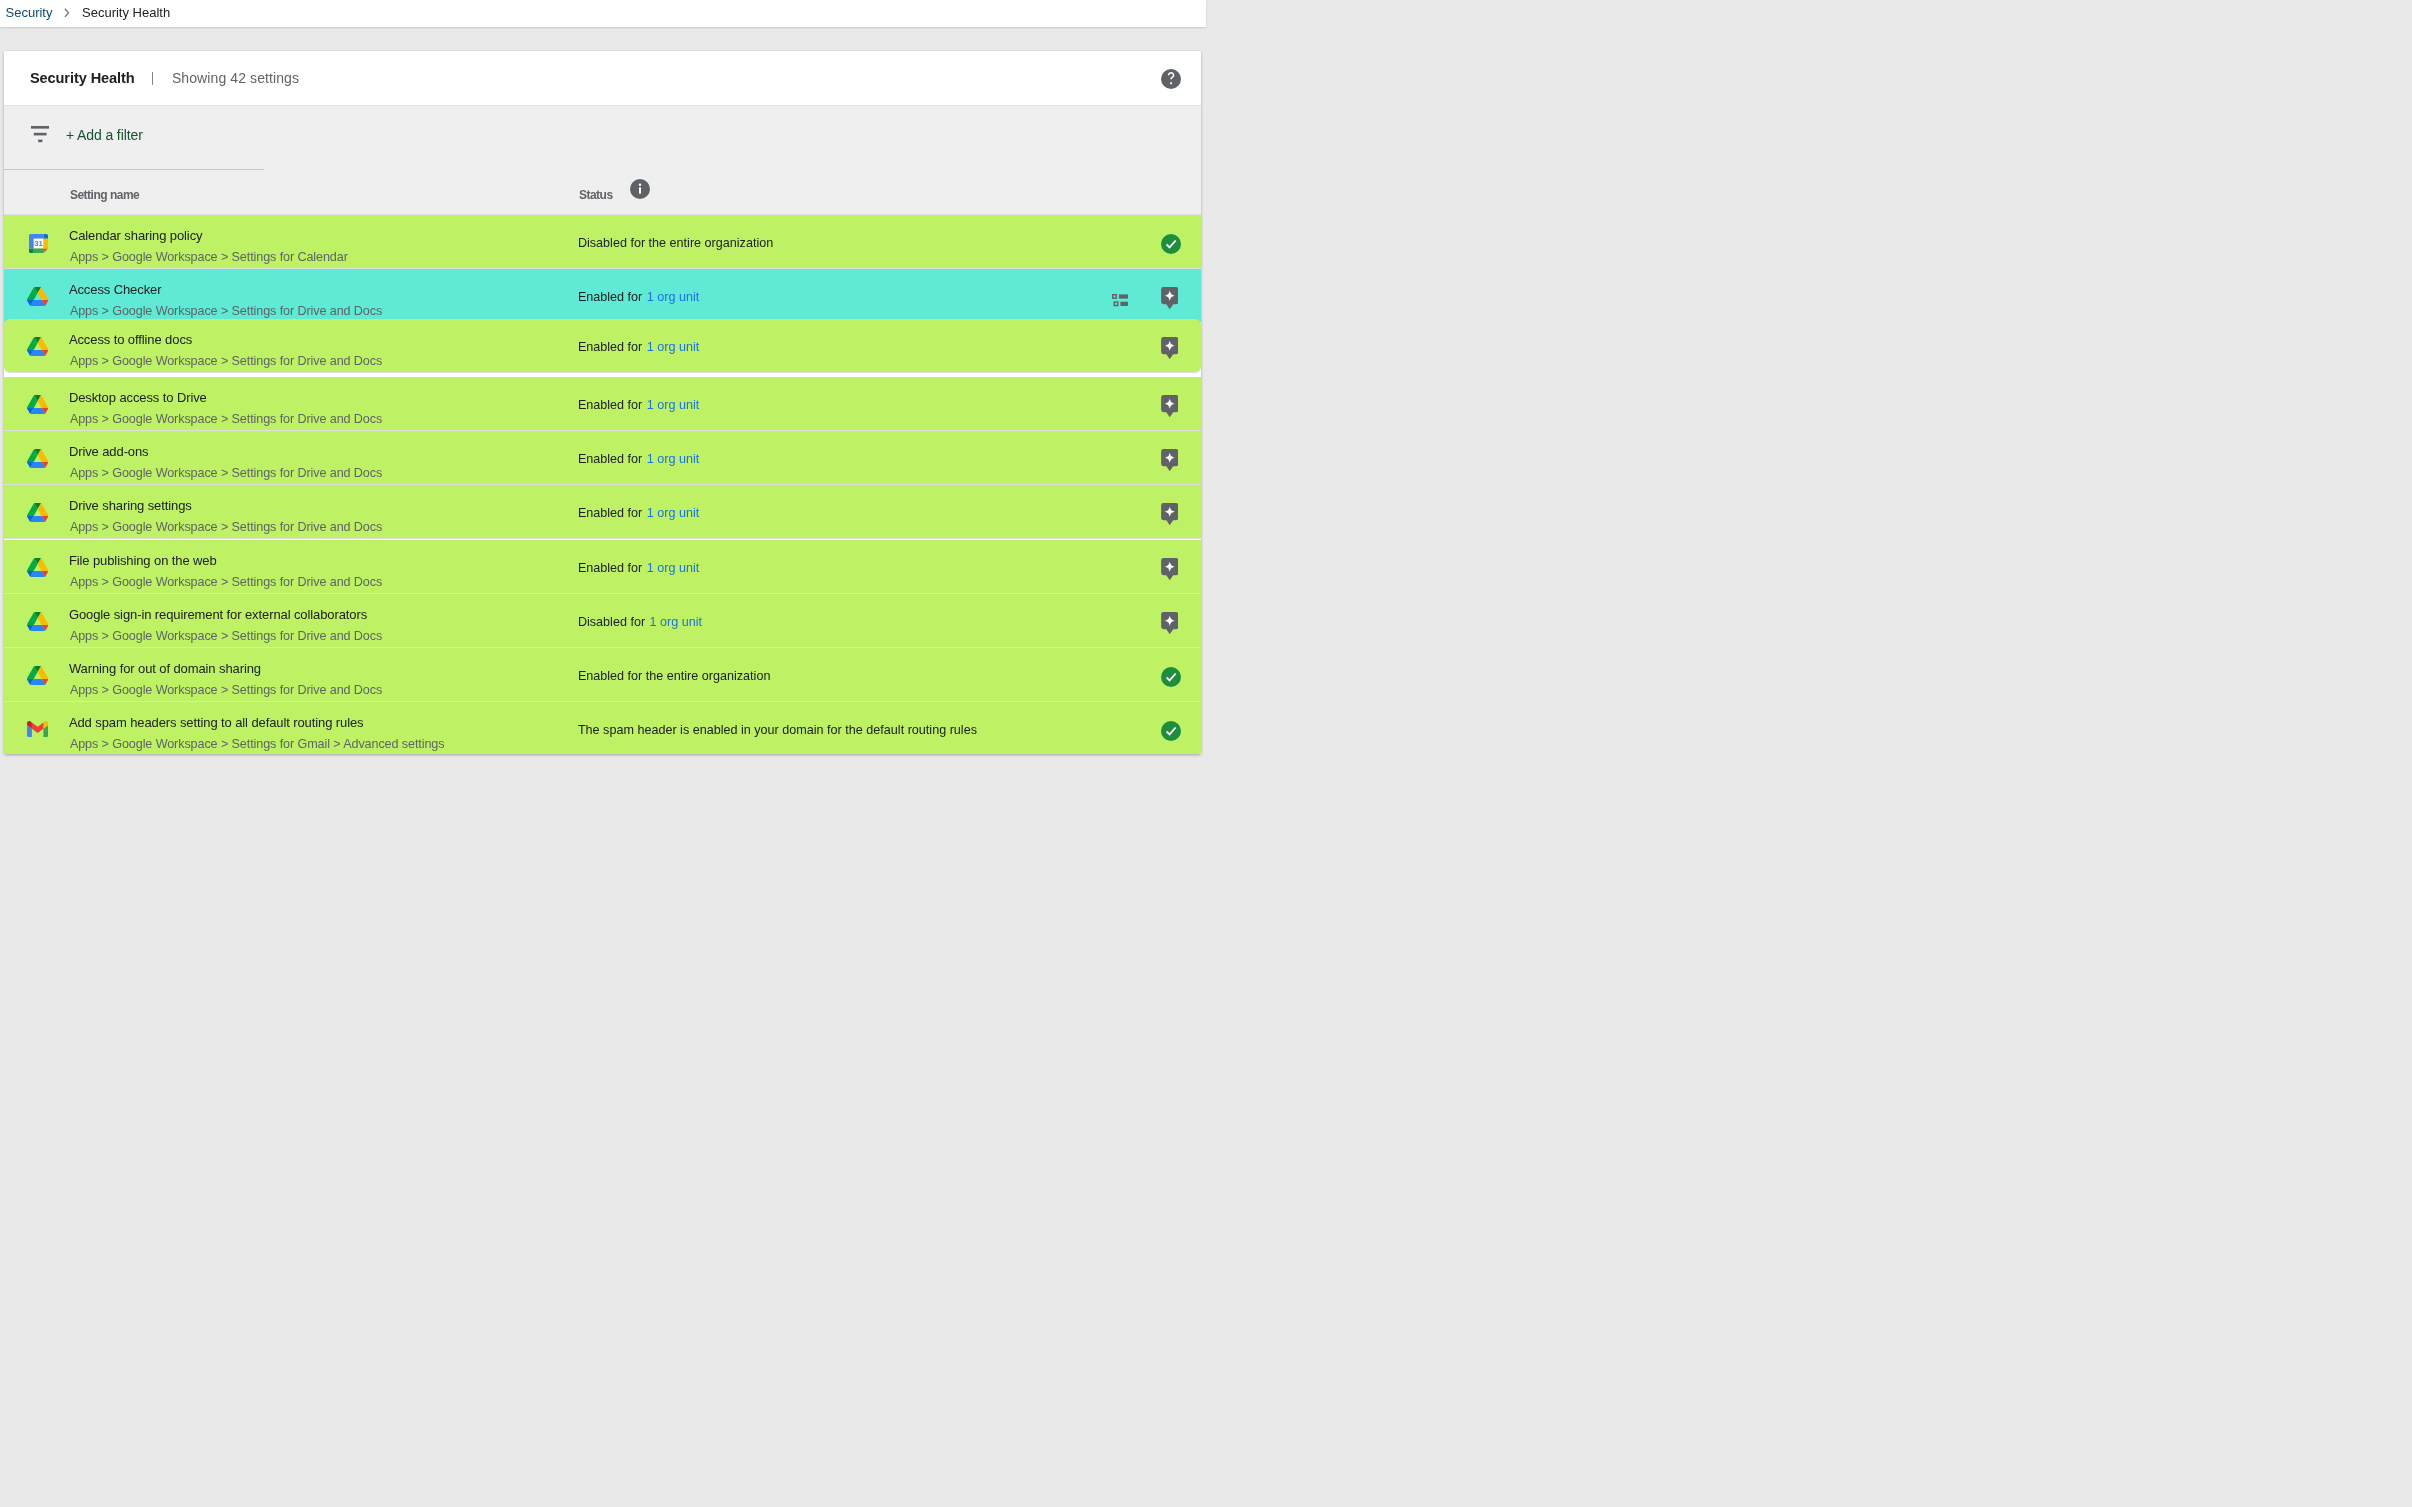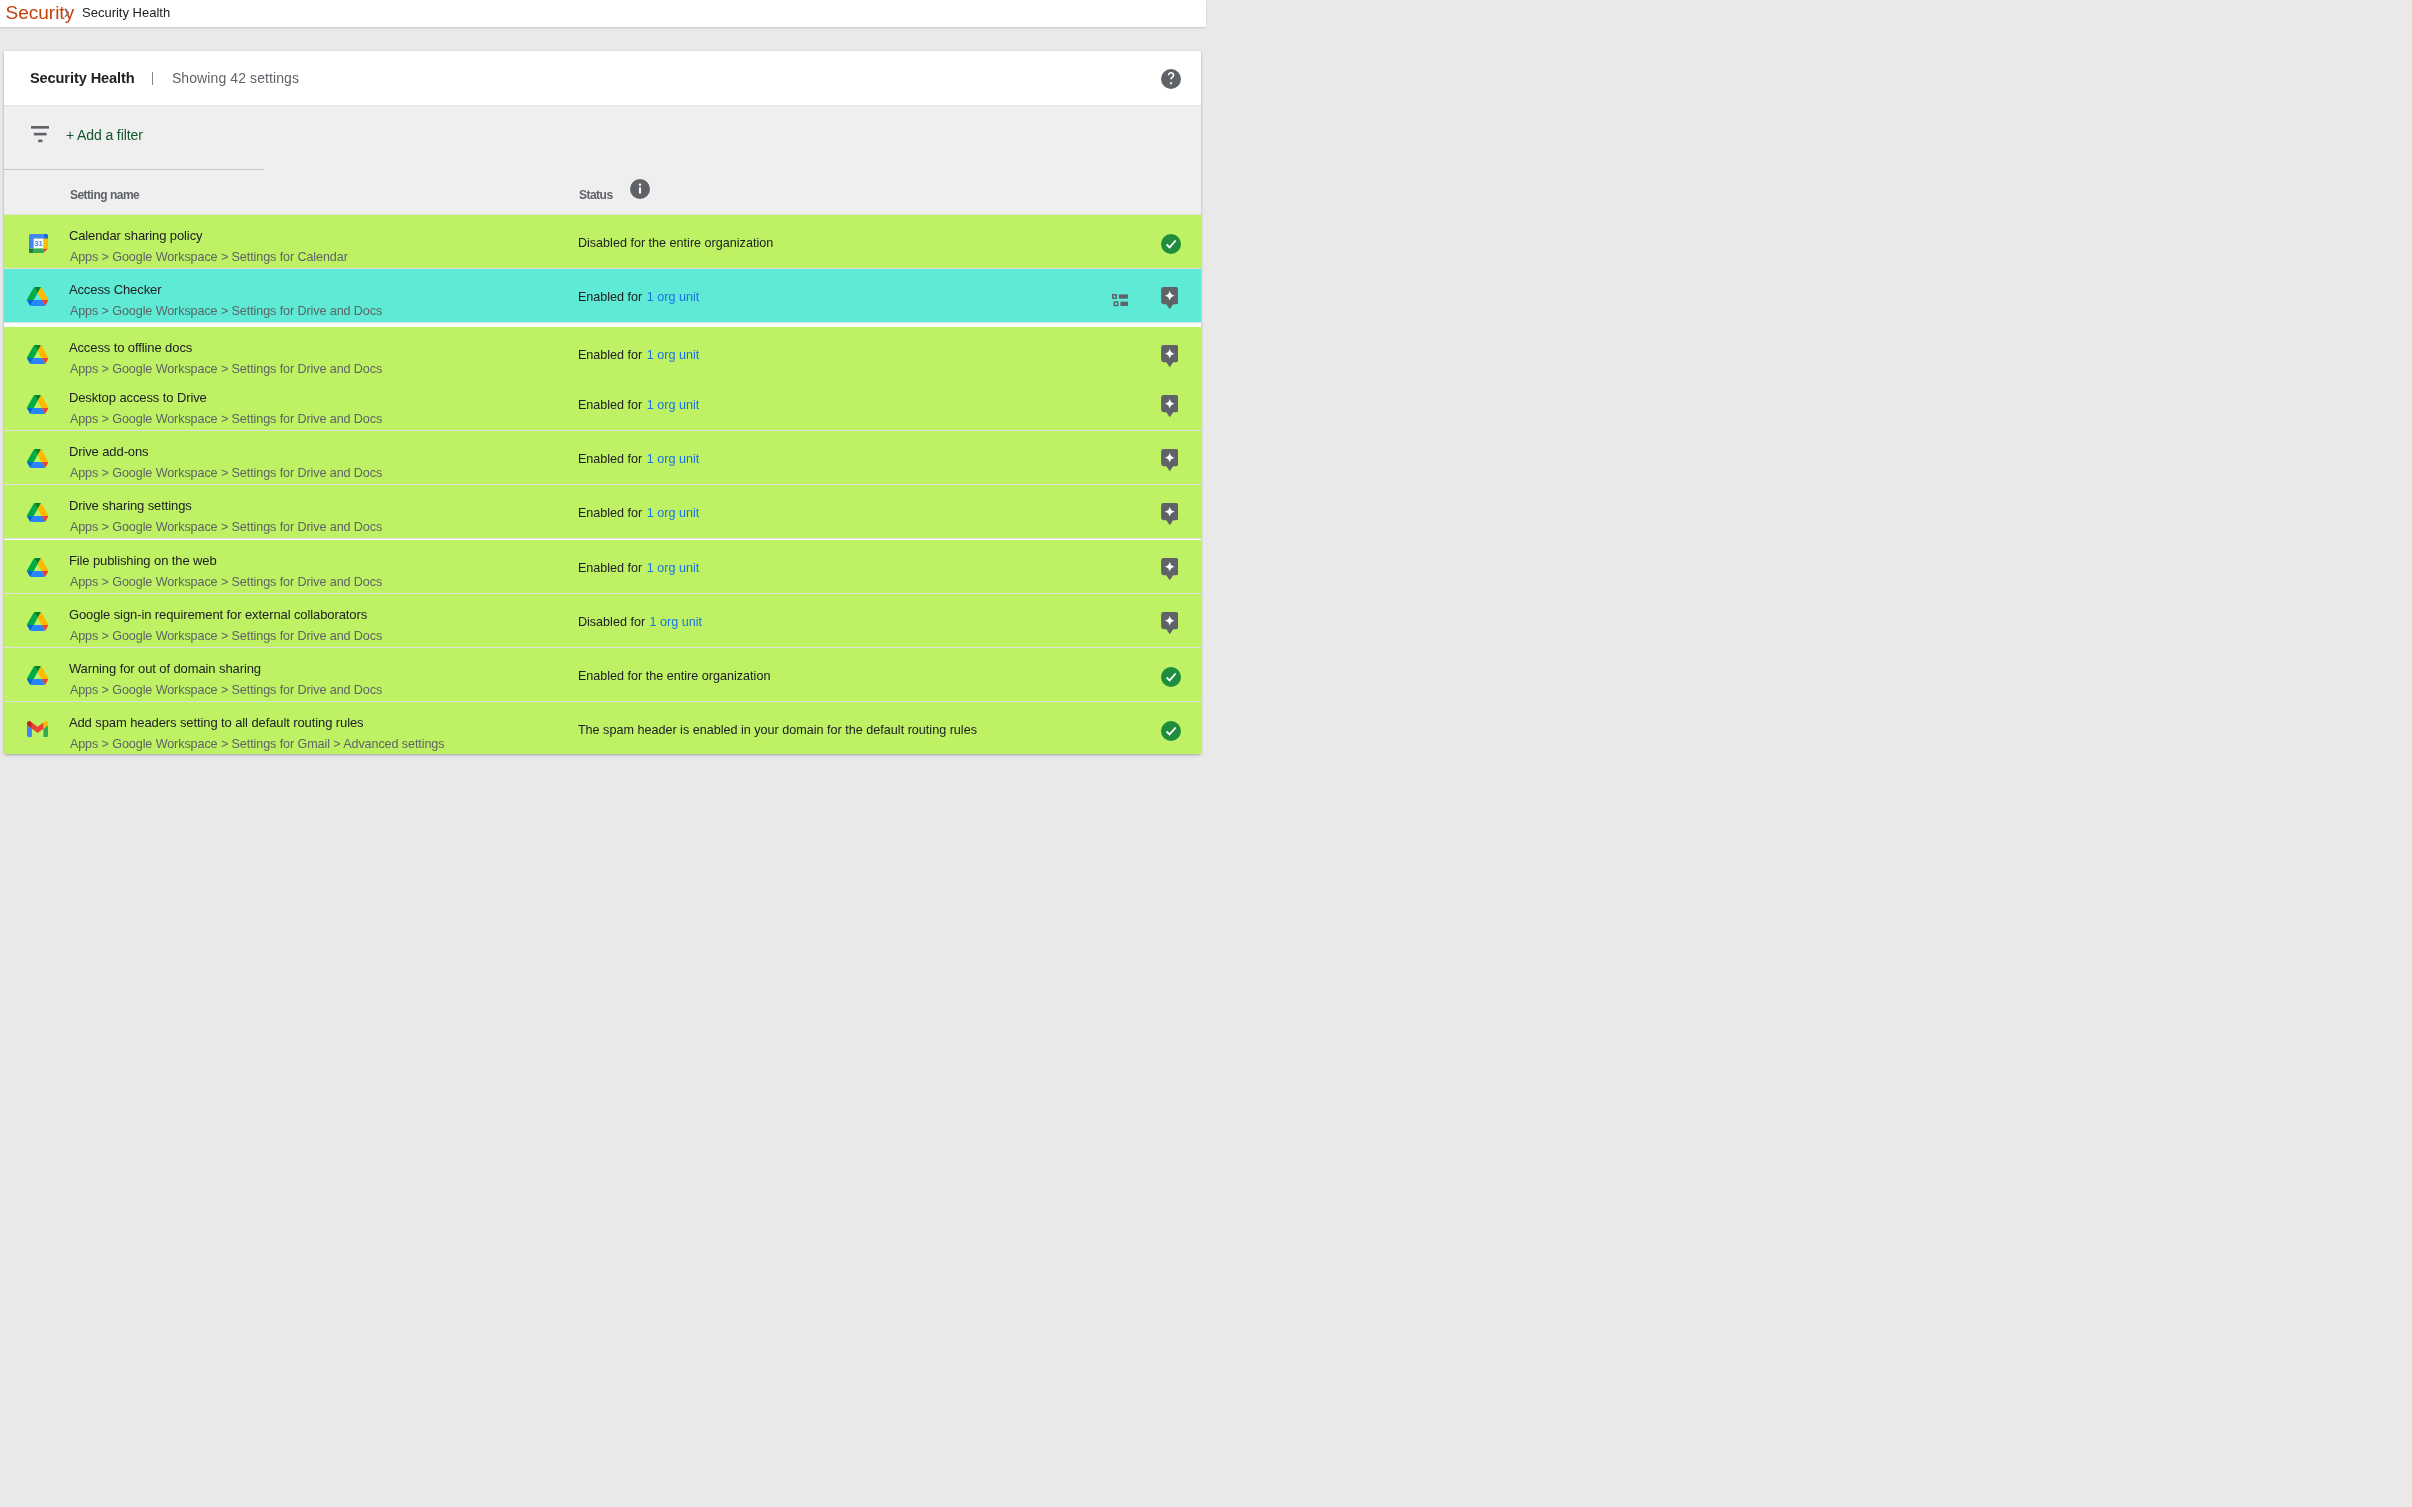--- a/index.html
+++ b/index.html
@@ -1,16 +1,16 @@
 <!DOCTYPE html>
 <html><head><meta charset="utf-8"><style>
 *{margin:0;padding:0;box-sizing:border-box}
 html,body{width:1206px;height:754px;overflow:hidden;background:#e9e9e9;font-family:"Liberation Sans",sans-serif;}
 #top{position:absolute;left:0;top:0;width:1206px;height:27px;background:#fff;box-shadow:0 1px 1.9px rgba(0,0,0,.14);z-index:5}
-#top .b1{position:absolute;left:5.5px;top:3.9px;font-size:19px;line-height:18.4px;color:#c2410c;}
+#top .b1{position:absolute;left:5.5px;top:3.9px;font-size:13px;line-height:18.4px;color:#0c4a6e;}
 #top svg.chv{position:absolute;left:64px;top:7.8px;}
 #top .b2{position:absolute;left:82px;top:3.7px;font-size:13px;line-height:18.4px;color:#202124;}
 #card{position:absolute;left:3.9px;top:51px;width:1197px;height:703px;background:#fff;box-shadow:0 1px 2.9px rgba(0,0,0,.3);overflow:hidden;border-radius:1.9px}
 #chead{position:absolute;left:0;top:0;width:100%;height:54px;background:#fff;}
 #chead .ttl{position:absolute;left:26px;top:19px;font-size:14.6px;line-height:16.5px;font-weight:bold;color:#202124;letter-spacing:-0.1px;}
 #chead .pipe{position:absolute;left:148px;top:21.3px;width:1.5px;height:12.6px;background:#80868b;}
 #chead .shw{position:absolute;left:168px;top:19.4px;font-size:14px;line-height:16.5px;letter-spacing:0.1px;color:#5f6368;}
 #filter{position:absolute;left:0;top:54px;width:100%;height:65px;background:#efefef;border-top:1px solid #e3e3e3;}
 #filter .fl{position:absolute;left:0;bottom:0;width:260px;border-bottom:1px solid #c8c8c8;}
 #filter .ftxt{position:absolute;left:62px;top:20.6px;font-size:14px;line-height:16.5px;letter-spacing:-0.1px;color:#14532d;}
@@ -103,21 +103,21 @@
 <g fill="none" stroke="#5f6368" stroke-width="1.5">
           <rect x="0.75" y="0.75" width="3.6" height="3.6"></rect>
           <rect x="2.35" y="8.3" width="3.6" height="3.6"></rect>
         </g>
 <g fill="#5f6368">
           <rect x="7.1" y="0.4" width="9.9" height="4.4"></rect>
           <rect x="8.7" y="7.95" width="8.3" height="4.4"></rect>
         </g>
 </svg>
     </div>
-<div class="row" style="top:276px;">
+<div class="row" style="top:268px;border-radius:6px;">
       <svg class="appicon" style="left:23px;top:17.5px" width="21.3" height="19" viewBox="0 0 87.3 78">
 <path d="m6.6 66.85 3.85 6.65c.8 1.4 1.95 2.5 3.3 3.3l13.75-23.8h-27.5c0 1.55.4 3.1 1.2 4.5z" fill="#0066da"></path>
 <path d="m43.65 25-13.75-23.8c-1.35.8-2.5 1.9-3.3 3.3l-25.4 44a9.06 9.06 0 0 0-1.2 4.5h27.5z" fill="#00ac47"></path>
 <path d="m73.55 76.8c1.35-.8 2.5-1.9 3.3-3.3l1.6-2.75 7.65-13.25c.8-1.4 1.2-2.95 1.2-4.5h-27.5l5.85 11.5z" fill="#ea4335"></path>
 <path d="m43.65 25 13.75-23.8c-1.35-.8-2.9-1.2-4.5-1.2h-18.5c-1.6 0-3.15.45-4.5 1.2z" fill="#00832d"></path>
 <path d="m59.8 53h-32.3l-13.75 23.8c1.35.8 2.9 1.2 4.5 1.2h50.8c1.6 0 3.15-.45 4.5-1.2z" fill="#2684fc"></path>
 <path d="m73.4 26.5-12.7-22c-.8-1.4-1.95-2.5-3.3-3.3l-13.75 23.8 16.15 28h27.45c0-1.55-.4-3.1-1.2-4.5z" fill="#ffba00"></path>
 </svg>
       <div class="t1">Access to offline docs</div>
       <div class="t2">Apps &gt; Google Workspace &gt; Settings for Drive and Docs</div>

